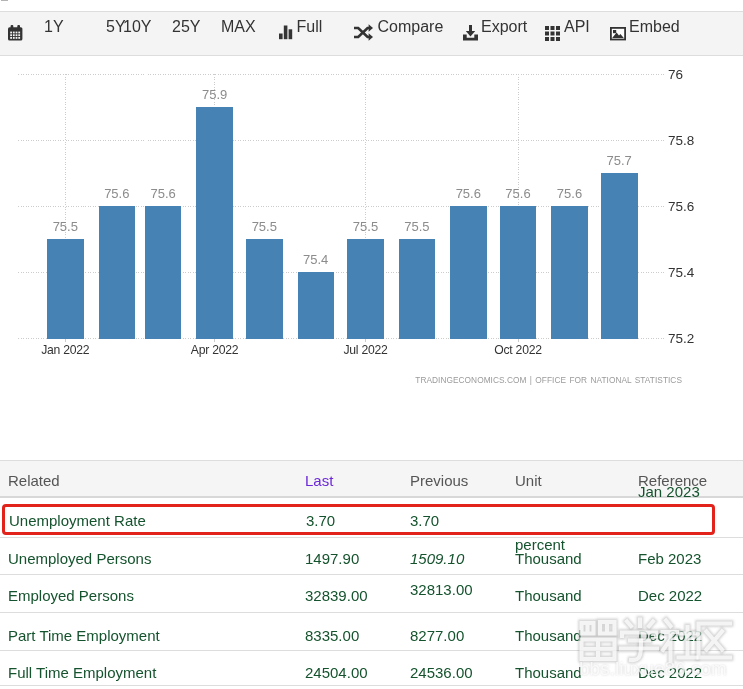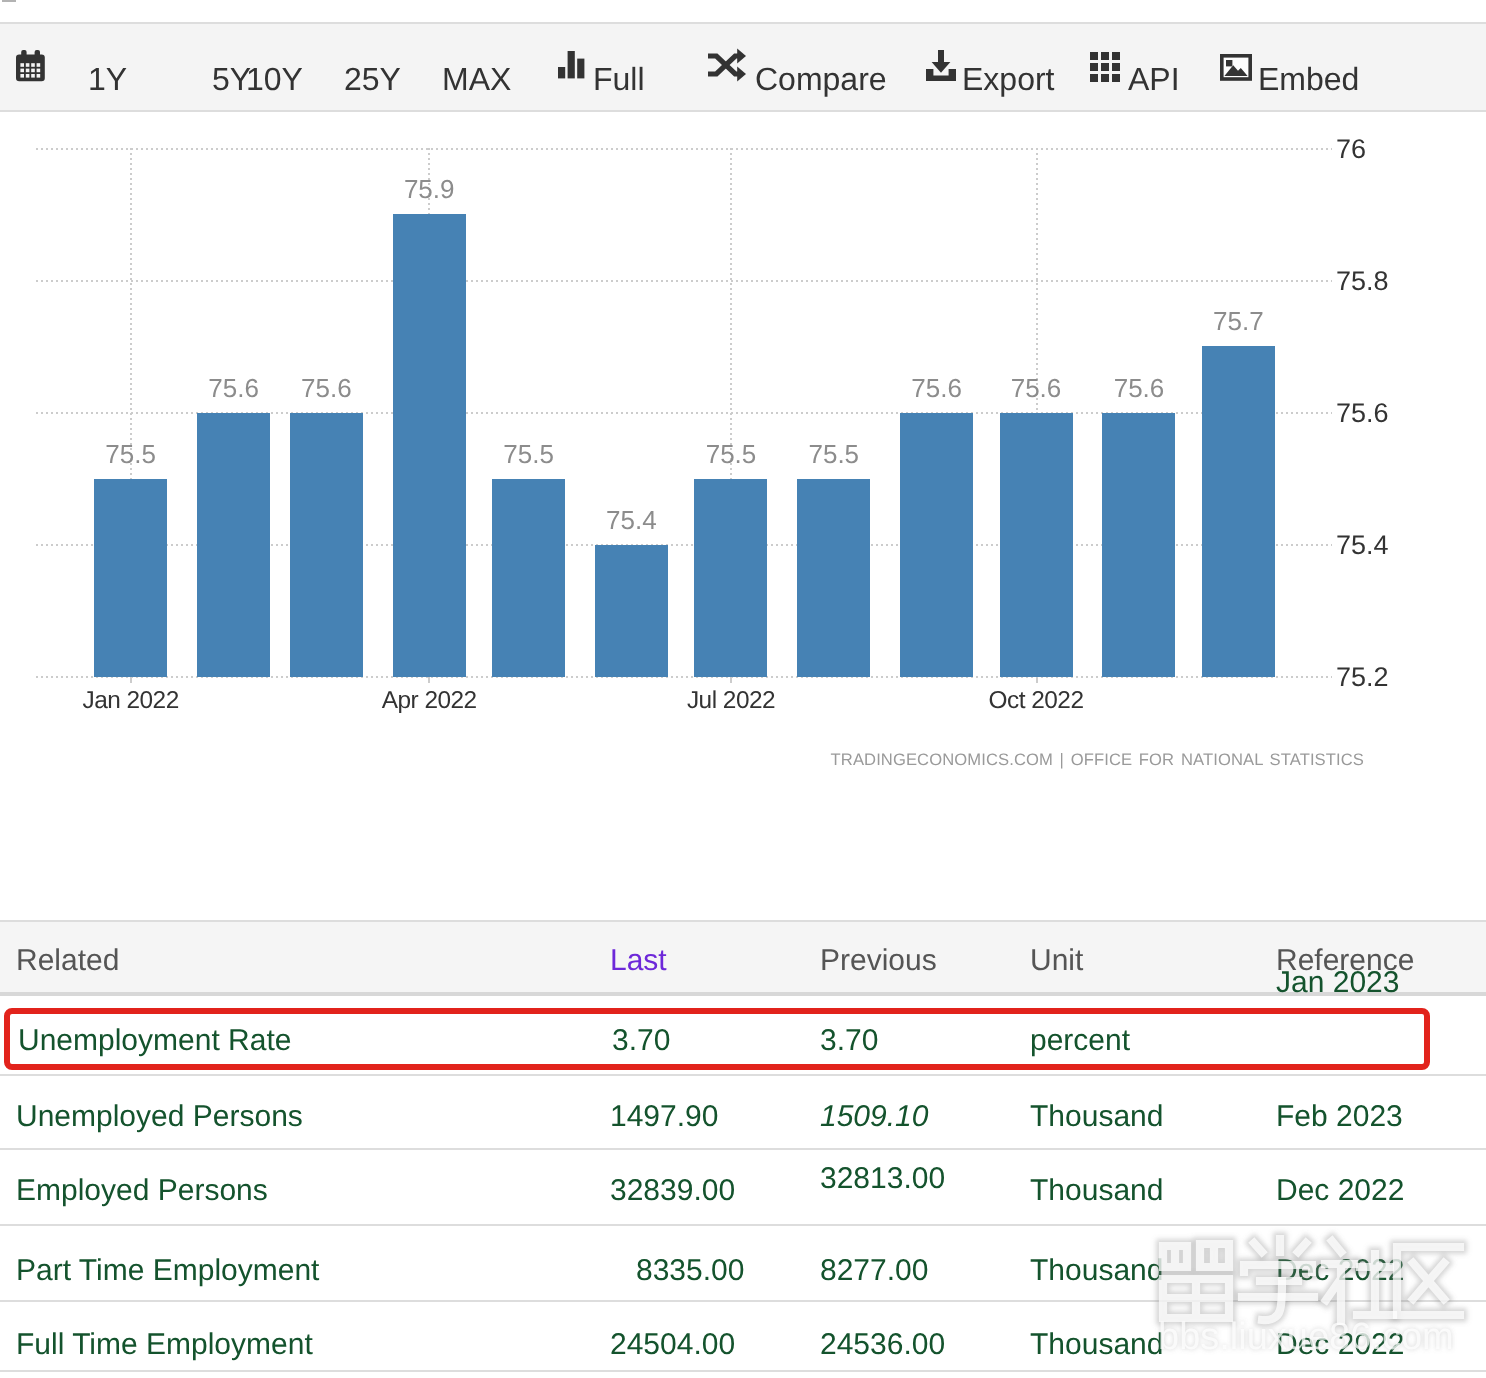--- a/index.html
+++ b/index.html
@@ -1,18 +1,18 @@
 <!DOCTYPE html>
 <html><head>
 <meta charset="utf-8">
 <style>
 * { margin:0; padding:0; box-sizing:border-box; }
 html,body { width:743px; height:689px; background:#fff; font-family:"Liberation Sans",sans-serif; position:relative; overflow:hidden; }
 .abs { position:absolute; }
-.tbtxt { position:absolute; font-size:16px; color:#333; line-height:18px; top:32px; white-space:nowrap; }
+.tbtxt { position:absolute; font-size:16px; color:#333; line-height:18px; top:18px; white-space:nowrap; }
 .hline { position:absolute; left:0; width:743px; height:1px; background:#ddd; }
 .cell { position:absolute; font-size:15px; color:#14532d; line-height:15px; white-space:nowrap; }
 </style>
 </head>
 <body>
 
 <div class="abs" style="left:1px;top:0;width:7px;height:1px;background:#b3b3b3;"></div>
 
 <div class="abs" style="left:0;top:11px;width:743px;height:45px;background:#f4f4f4;border-top:1px solid #ddd;border-bottom:1px solid #ddd;"></div>
 <svg class="abs" style="left:8px;top:24.5px;" width="15" height="16" viewBox="0 0 15 16">
@@ -153,37 +153,37 @@
 
 <span class="cell" style="left:8px;top:472.5px;color:#555;">Related</span>
 <span class="cell" style="left:305px;top:472.5px;color:#6d28d9;">Last</span>
 <span class="cell" style="left:410px;top:472.5px;color:#555;">Previous</span>
 <span class="cell" style="left:515px;top:472.5px;color:#555;">Unit</span>
 <span class="cell" style="left:638px;top:472.5px;color:#555;">Reference</span>
 
 <span class="cell" style="left:9px;top:513px;">Unemployment Rate</span>
 <span class="cell" style="left:306px;top:513px;">3.70</span>
 <span class="cell" style="left:410px;top:513px;">3.70</span>
-<span class="cell" style="left:515px;top:513px;">percent</span>
+<span class="cell" style="left:515px;top:537px;">percent</span>
 <span class="cell" style="left:638px;top:484px;">Jan 2023</span>
 
 <span class="cell" style="left:8px;top:550.5px;">Unemployed Persons</span>
 <span class="cell" style="left:305px;top:550.5px;">1497.90</span>
 <span class="cell" style="left:410px;top:550.5px;font-style:italic;">1509.10</span>
 <span class="cell" style="left:515px;top:550.5px;">Thousand</span>
 <span class="cell" style="left:638px;top:550.5px;">Feb 2023</span>
 
 <span class="cell" style="left:8px;top:587.5px;">Employed Persons</span>
 <span class="cell" style="left:305px;top:587.5px;">32839.00</span>
 <span class="cell" style="left:410px;top:582px;">32813.00</span>
 <span class="cell" style="left:515px;top:587.5px;">Thousand</span>
 <span class="cell" style="left:638px;top:587.5px;">Dec 2022</span>
 
 <span class="cell" style="left:8px;top:628px;">Part Time Employment</span>
-<span class="cell" style="left:318px;top:628px;">8335.00</span>
+<span class="cell" style="left:305px;top:628px;">8335.00</span>
 <span class="cell" style="left:410px;top:628px;">8277.00</span>
 <span class="cell" style="left:515px;top:628px;">Thousand</span>
 <span class="cell" style="left:638px;top:628px;">Dec 2022</span>
 
 <span class="cell" style="left:8px;top:665px;">Full Time Employment</span>
 <span class="cell" style="left:305px;top:665px;">24504.00</span>
 <span class="cell" style="left:410px;top:665px;">24536.00</span>
 <span class="cell" style="left:515px;top:665px;">Thousand</span>
 <span class="cell" style="left:638px;top:665px;">Dec 2022</span>
 

